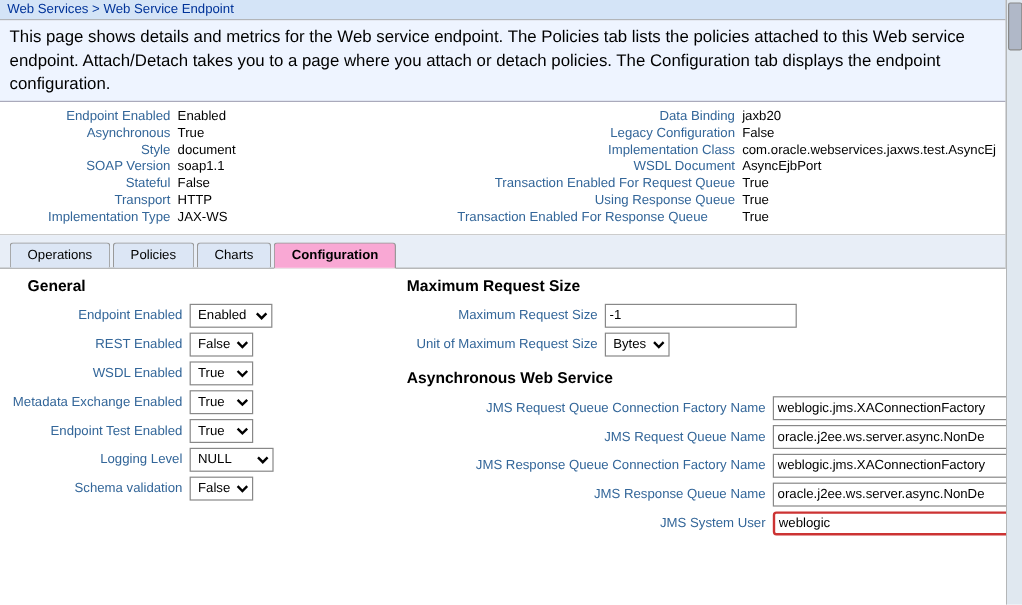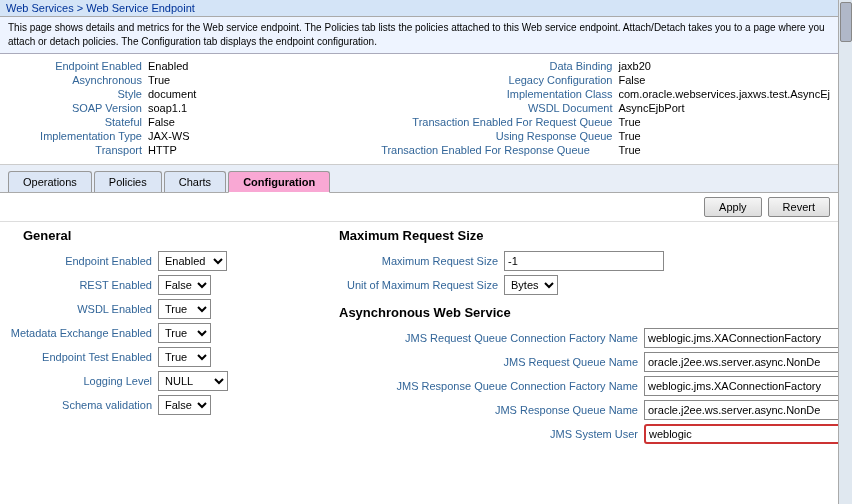--- a/index.html
+++ b/index.html
@@ -15,21 +15,21 @@
     .top-bar {
       background: #d4e4f7;
       border-bottom: 1px solid #aaa;
       padding: 2px 6px;
       font-size: 11px;
       color: #003399;
     }
     .top-bar a { color: #003399; text-decoration: none; }
     .description {
       padding: 4px 8px;
-      font-size: 10px;
+      font-size: 14px;
       background: #eef4ff;
       border-bottom: 1px solid #aab;
       line-height: 1.4;
     }
     .info-section {
       display: flex;
       padding: 6px 8px;
       border-bottom: 1px solid #ccc;
       background: #fff;
     }
@@ -228,26 +228,26 @@
         </div>
         <div class="info-row">
           <span class="info-label">SOAP Version</span>
           <span class="info-value">soap1.1</span>
         </div>
         <div class="info-row">
           <span class="info-label">Stateful</span>
           <span class="info-value">False</span>
         </div>
         <div class="info-row">
+          <span class="info-label">Transport</span>
+          <span class="info-value">HTTP</span>
+        </div>
+        <div class="info-row">
           <span class="info-label">Implementation Type</span>
           <span class="info-value">JAX-WS</span>
-        </div>
-        <div class="info-row">
-          <span class="info-label">Transport</span>
-          <span class="info-value">HTTP</span>
         </div>
       </div>
       <div class="info-right">
         <div class="info-row">
           <span class="info-label" style="min-width:260px;">Data Binding</span>
           <span class="info-value">jaxb20</span>
         </div>
         <div class="info-row">
           <span class="info-label" style="min-width:260px;">Legacy Configuration</span>
           <span class="info-value">False</span>
@@ -275,24 +275,20 @@
       </div>
     </div>
 
     <div class="tabs-bar">
       <div class="tab">Operations</div>
       <div class="tab">Policies</div>
       <div class="tab">Charts</div>
       <div class="tab active">Configuration</div>
     </div>
 
-    <div class="apply-bar">
-      <button class="btn">Apply</button>
-      <button class="btn">Revert</button>
-    </div>
 
     <div class="main-content">
       <div class="two-col">
 
         <div class="col-left">
           <div class="section-title">General</div>
 
           <div class="form-row">
             <span class="form-label">Endpoint Enabled</span>
             <div class="form-control">

